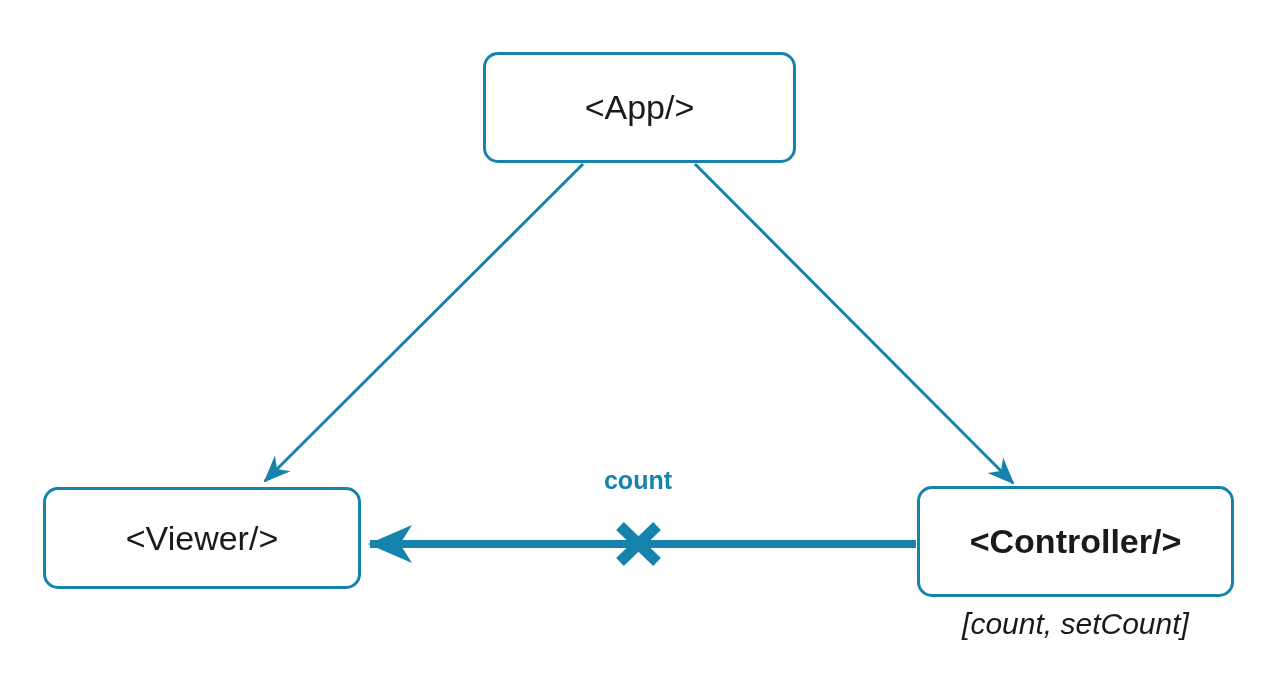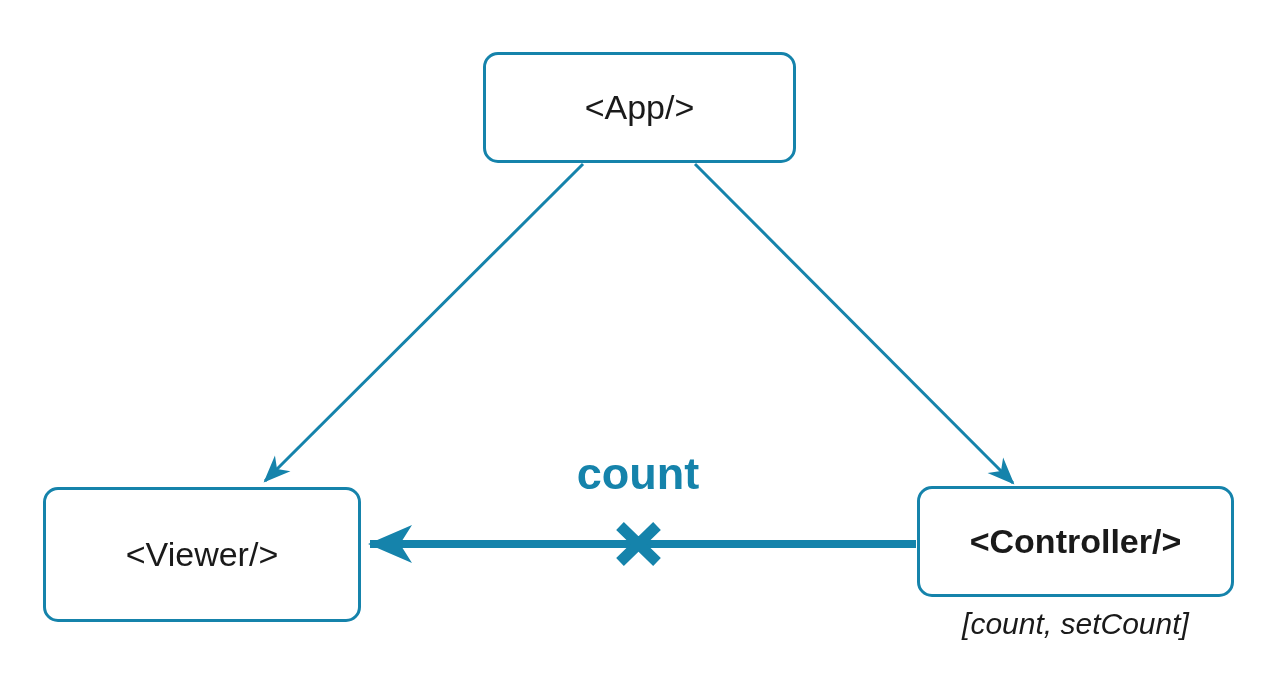--- a/index.html
+++ b/index.html
@@ -40,29 +40,29 @@
     background: #ffffff;
     border: 3px solid var(--accent, #1583ab);
     border-radius: 15px;
     display: flex;
     align-items: center;
     justify-content: center;
     font-size: 34px;
     color: var(--text, #1a1a1a);
   }
   .node-app        { left: 483px; top:  52px; width: 313px; height: 111px; }
-  .node-viewer     { left:  43px; top: 487px; width: 318px; height: 135px; }
+  .node-viewer     { left:  43px; top: 487px; width: 318px; height: 102px; }
   .node-controller { left: 917px; top: 486px; width: 317px; height: 111px; font-weight: bold; }
   .edge-label-count {
     position: absolute;
     left: 538px;
-    top: 448px;
+    top: 466px;
     width: 200px;
     text-align: center;
-    font-size: 45px;
+    font-size: 25px;
     font-weight: 700;
     color: var(--accent, #1583ab);
   }
   .hook-sublabel {
     position: absolute;
     left: 917px;
     top: 607px;
     width: 317px;
     text-align: center;
     font-size: 30px;

